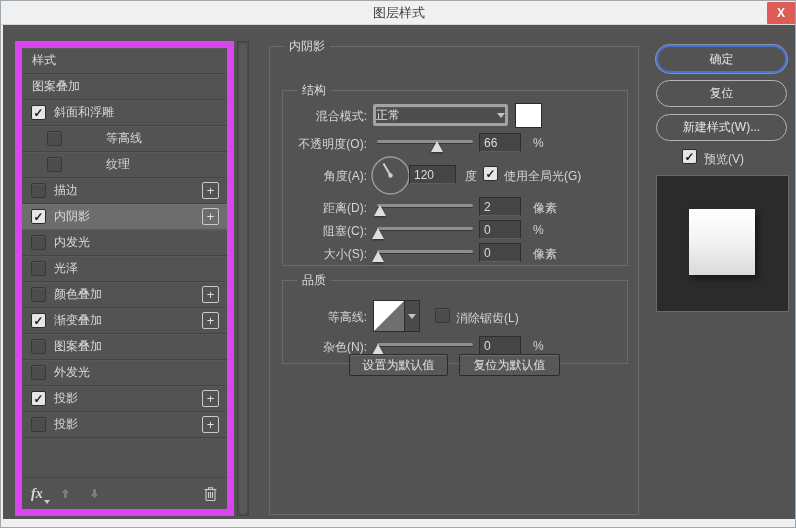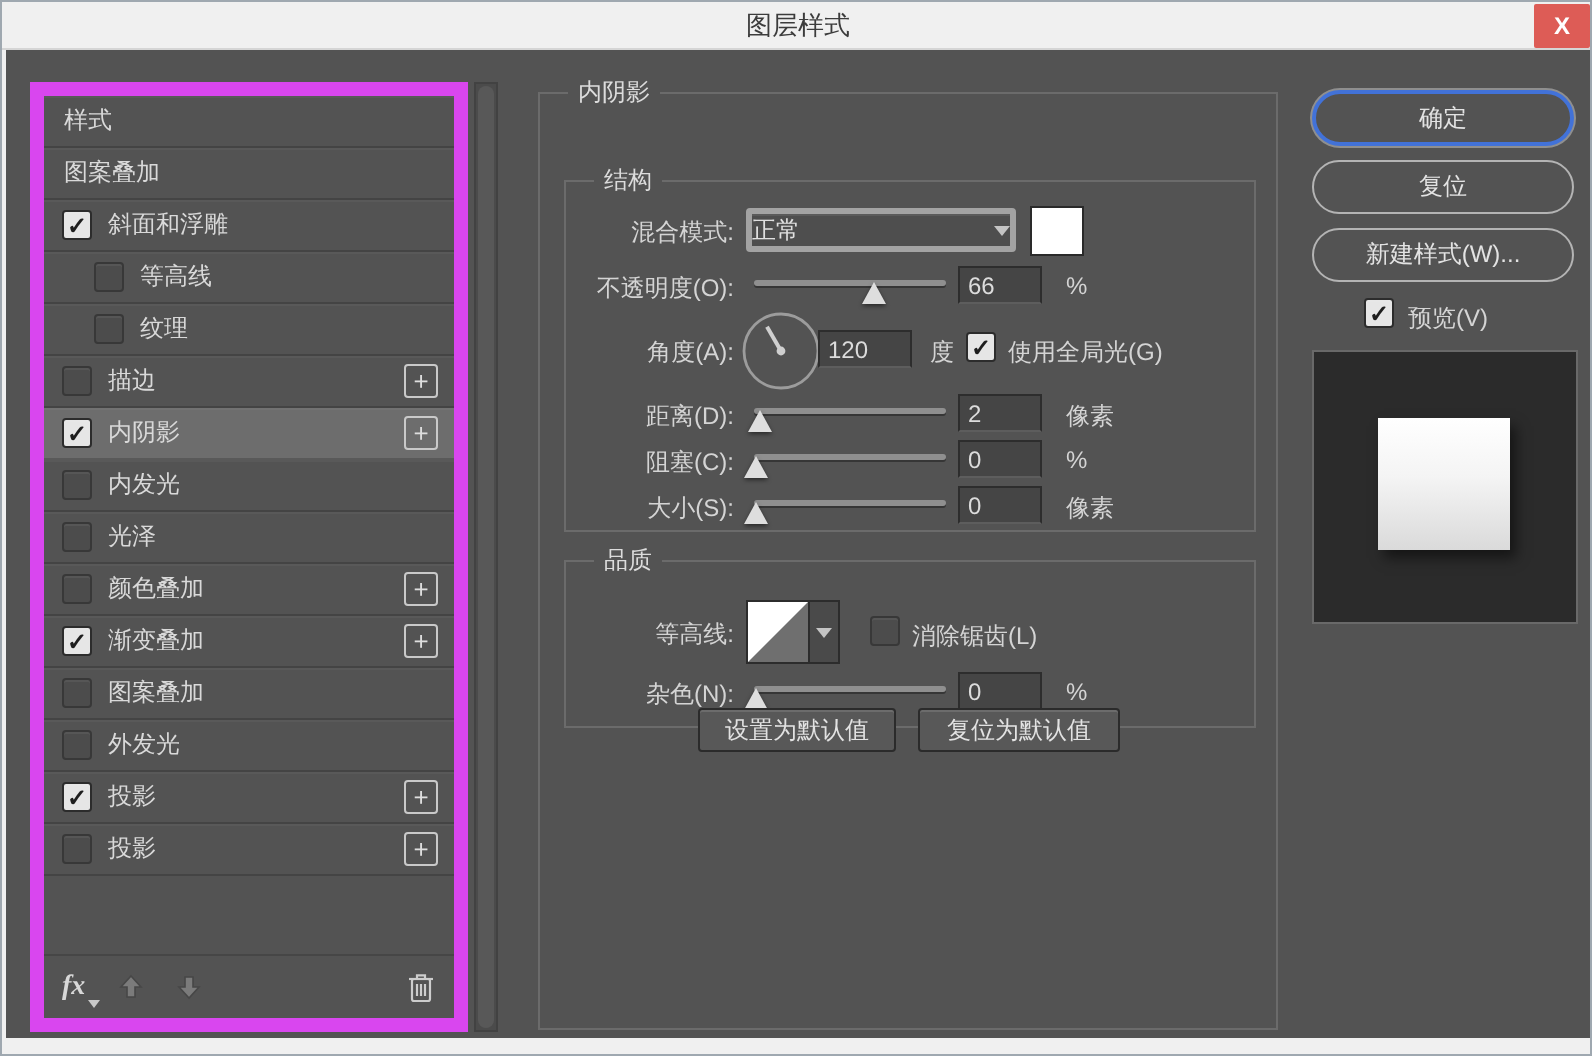--- a/index.html
+++ b/index.html
@@ -14,21 +14,21 @@
   
   .content{position:absolute;left:2px;top:24px;width:792px;height:494px;background:#535353;}
   
   .sidebar{position:absolute;left:14px;top:40px;width:219px;height:475px;background:#535353;
     border:7px solid #d946ef;display:flex;flex-direction:column;}
   .side-rows{flex:none;}
   .side-row{position:relative;height:26px;display:flex;align-items:center;border-bottom:1px solid rgba(0,0,0,0.18);
     box-shadow:inset 0 1px 0 rgba(255,255,255,0.04);padding-left:9px;cursor:pointer;}
   .side-row.selected{background:#6d6d6d;}
   .side-row.noCheck{padding-left:10px;}
-  .side-row.indent{padding-left:25px;}
+  .side-row.indent{padding-left:25px;gap:36px;}
   .side-label{font-size:12px;color:#d9d9d9;margin-left:8px;white-space:nowrap;}
   .side-row.noCheck .side-label{margin-left:0;}
   .plus-btn{position:absolute;right:8px;top:4px;width:17px;height:17px;border:1px solid #c9c9c9;border-radius:2px;
     color:#dedede;font-size:13px;line-height:15px;text-align:center;cursor:pointer;}
   .sidebar-spacer{flex:1;}
   .sidebar-toolbar{flex:none;height:32px;border-top:1px solid #464646;display:flex;align-items:center;padding:0 9px;}
   .fx{position:relative;color:#d8d8d8;font-family:"Liberation Serif",serif;font-style:italic;font-weight:bold;font-size:14px;cursor:pointer;}
   .fx-caret{position:absolute;right:-7px;bottom:-2px;width:0;height:0;border-left:3px solid transparent;border-right:3px solid transparent;border-top:4px solid #c9c9c9;}
   .tb-icon{margin-left:16px;cursor:pointer;display:block;}
   .tb-trash{margin-left:auto;}

